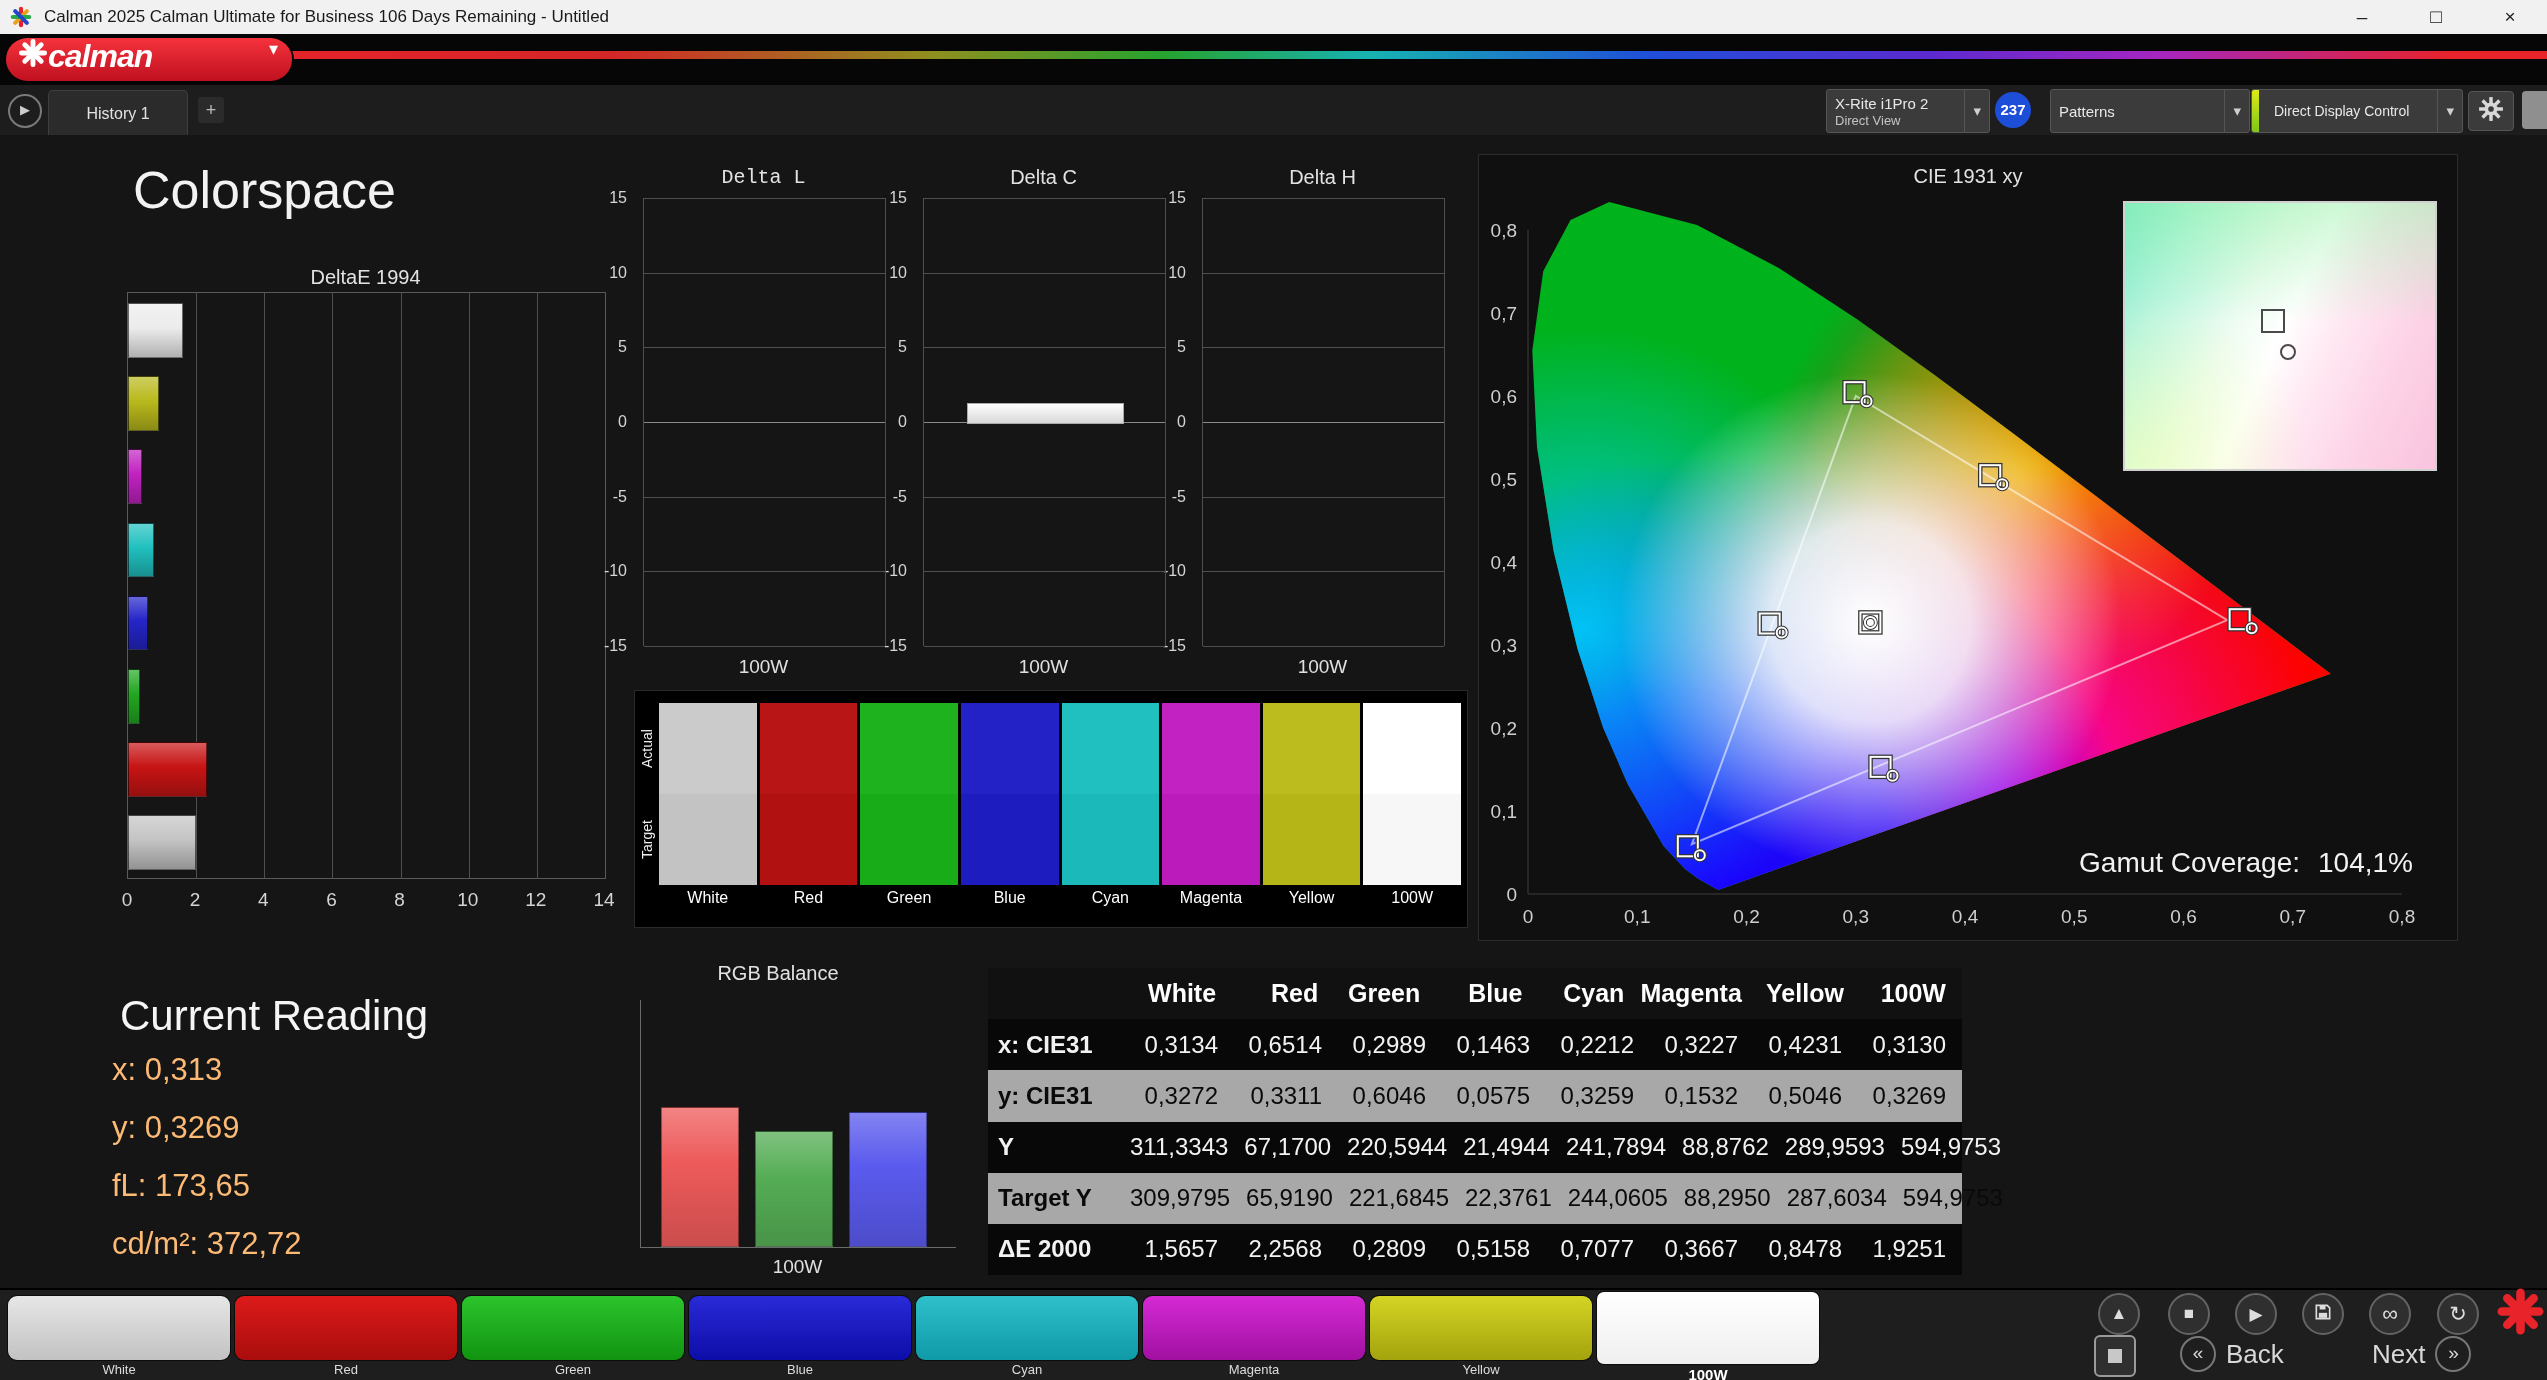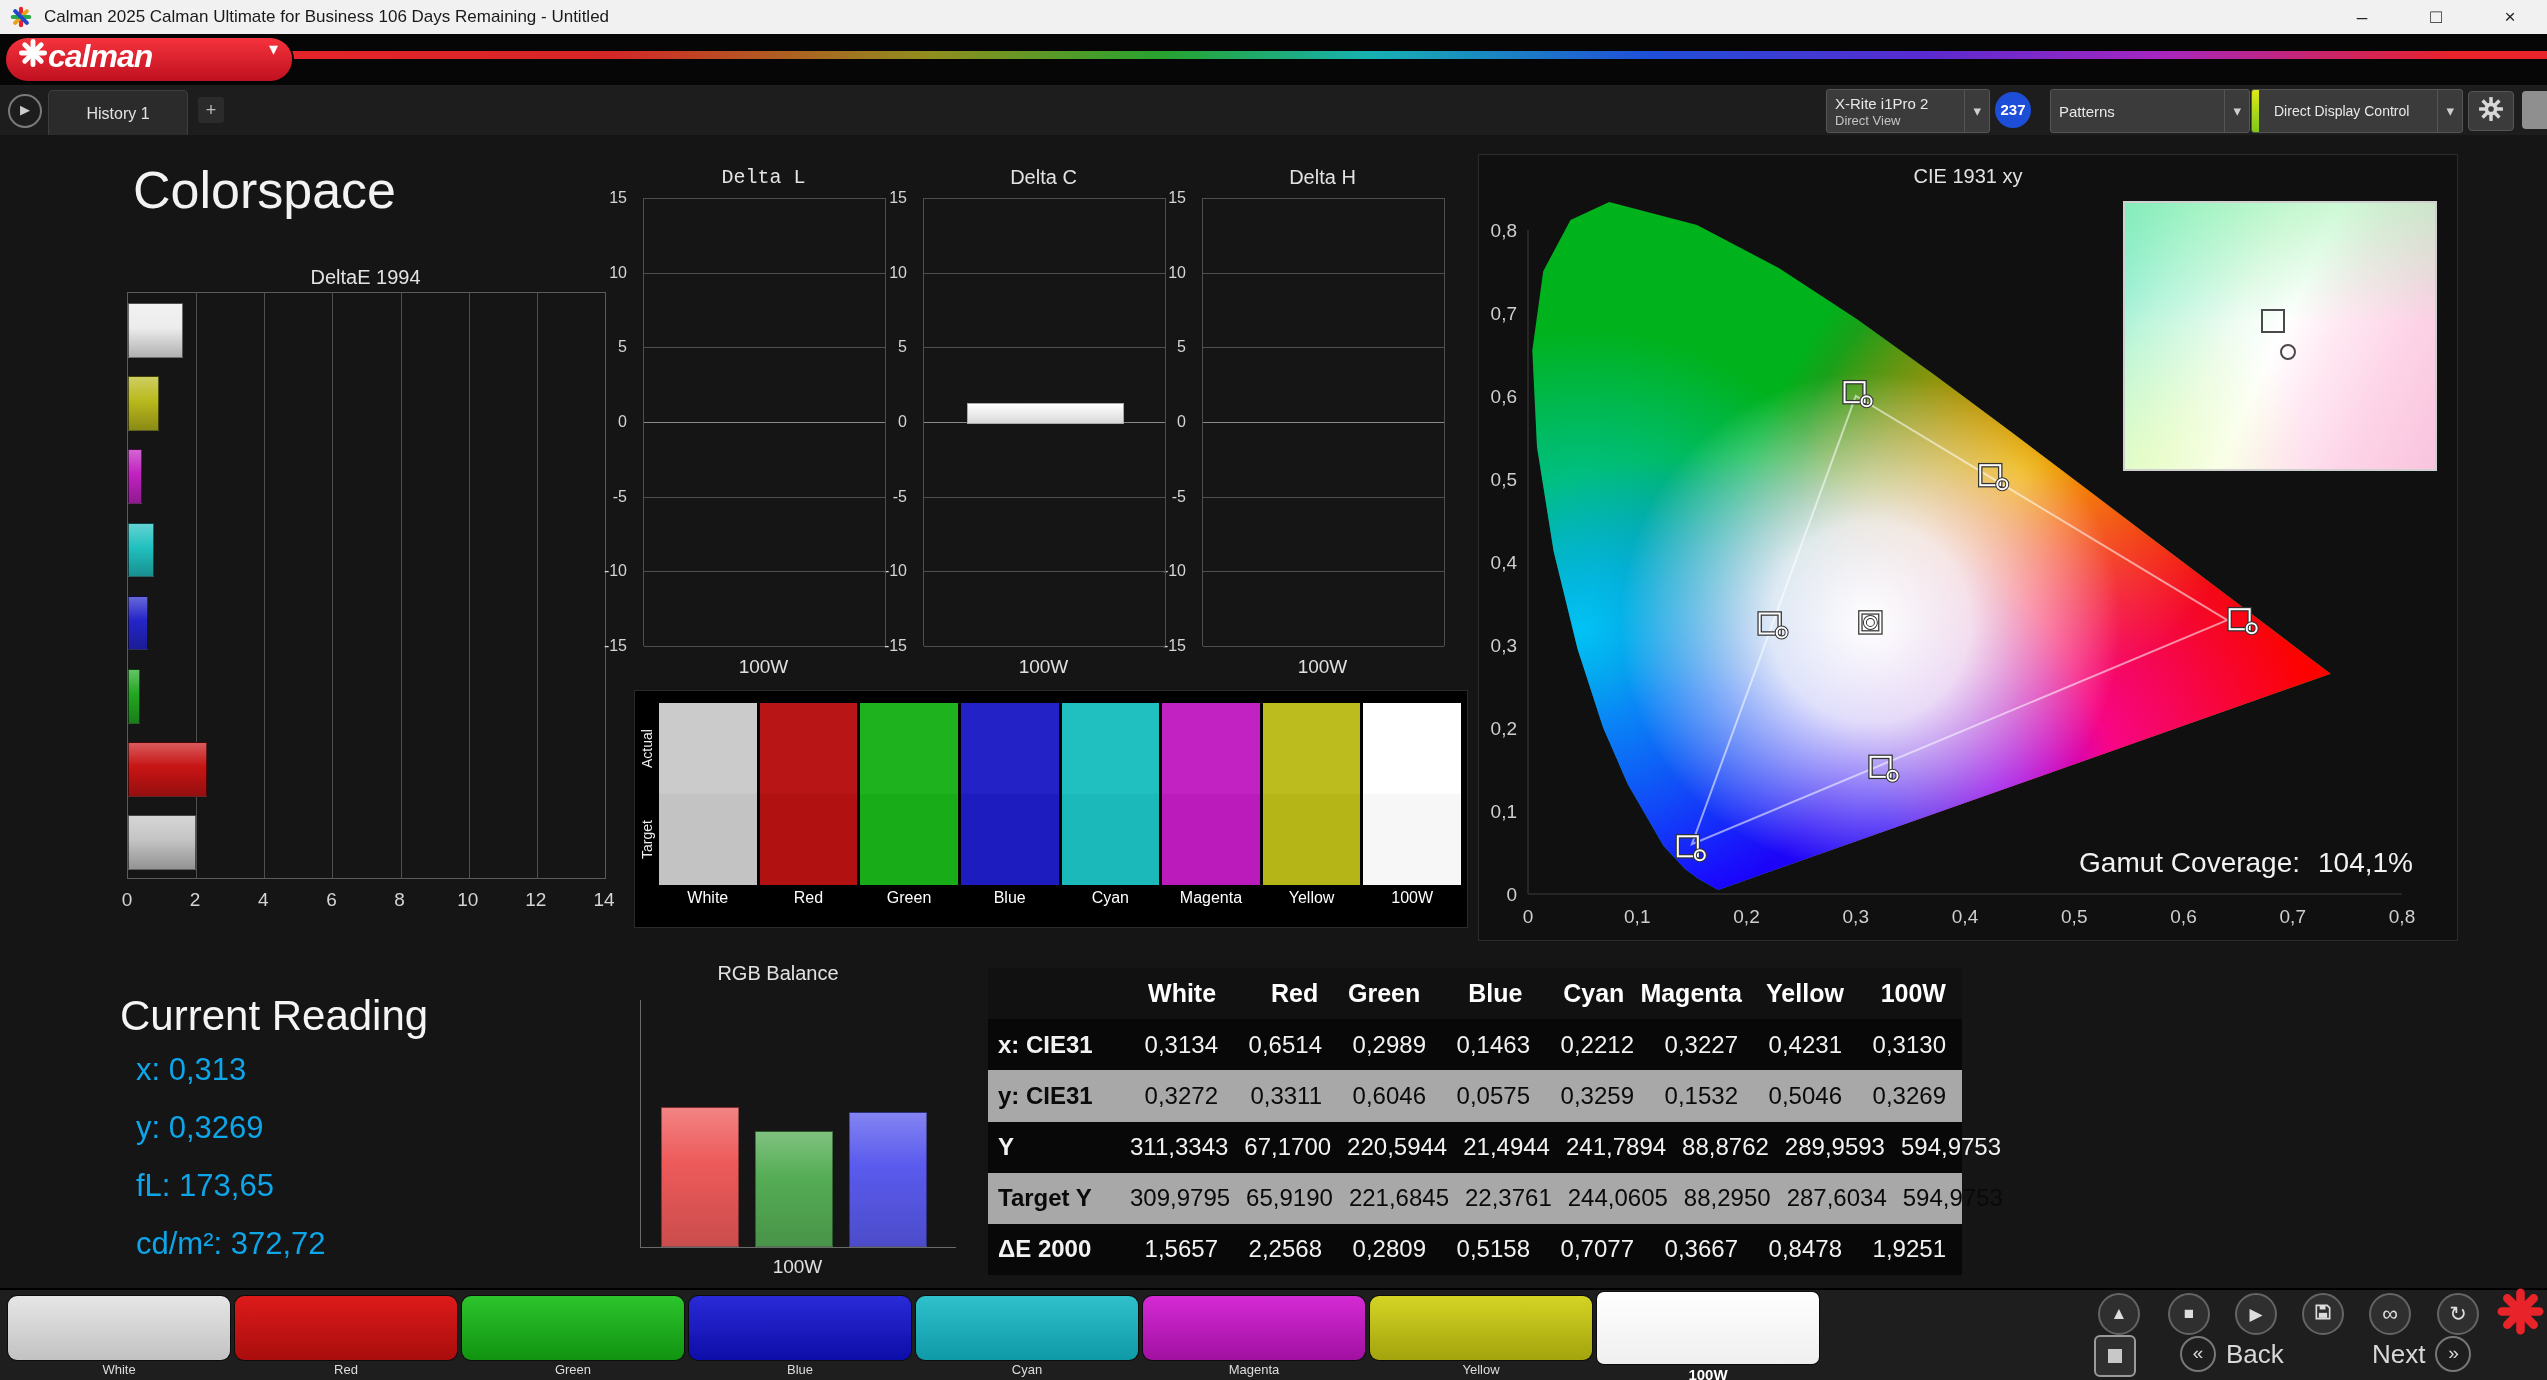--- a/index.html
+++ b/index.html
@@ -91,21 +91,21 @@
       radial-gradient(circle at 6% 96%, rgba(235,255,170,.55), rgba(235,255,170,0) 42%),
       linear-gradient(180deg, rgba(130,240,150,.40), rgba(255,255,255,0) 45%),
       linear-gradient(115deg,#84ead2 0%,#baf5e2 18%,#eefcf2 38%,#ffffff 50%,#ffe9f3 62%,#fdd3e7 80%,#f9c4de 100%);}
   .gb-square{position:absolute;left:44%;top:40%;width:20px;height:20px;border:2px solid #4a4a4a;}
   .gb-circle{position:absolute;left:50%;top:53%;width:12px;height:12px;border:2px solid #4a4a4a;border-radius:50%;}
   .coverage{position:absolute;right:44px;top:692px;font-size:28px;color:#f2f2f2;}
   .cov-val{margin-left:18px;}
 
   
   .cr-title{position:absolute;left:120px;top:992px;font-size:42px;color:#f5f5f5;}
-  .cr-line{position:absolute;left:136px;font-size:31px;color:#0ea5e9;text-align:center;}
+  .cr-line{position:absolute;left:112px;font-size:31px;color:#fdba74;text-align:center;}
   .cr-0{top:1052px;} .cr-1{top:1110px;} .cr-2{top:1168px;} .cr-3{top:1226px;}
 
   
   .rgb-title{left:600px;top:962px;width:356px;}
   #rgb-plot{position:absolute;left:640px;top:1000px;width:315px;height:247px;border-left:1px solid #6a6a6a;border-bottom:1px solid #6a6a6a;}
   #rgb-ticks{position:absolute;left:556px;top:1000px;width:76px;height:247px;}
   .rgb-tick{position:absolute;right:10px;transform:translateY(-50%);font-size:19px;color:#d5d5d5;}
   .rgb-bar{position:absolute;bottom:0;border:1px solid rgba(0,0,0,.4);
     background-image:linear-gradient(180deg,rgba(255,255,255,.25),rgba(255,255,255,0) 40%,rgba(0,0,0,.15));}
   .rgb-xlabel{position:absolute;left:640px;top:1256px;width:315px;text-align:center;font-size:19px;color:#e0e0e0;}

